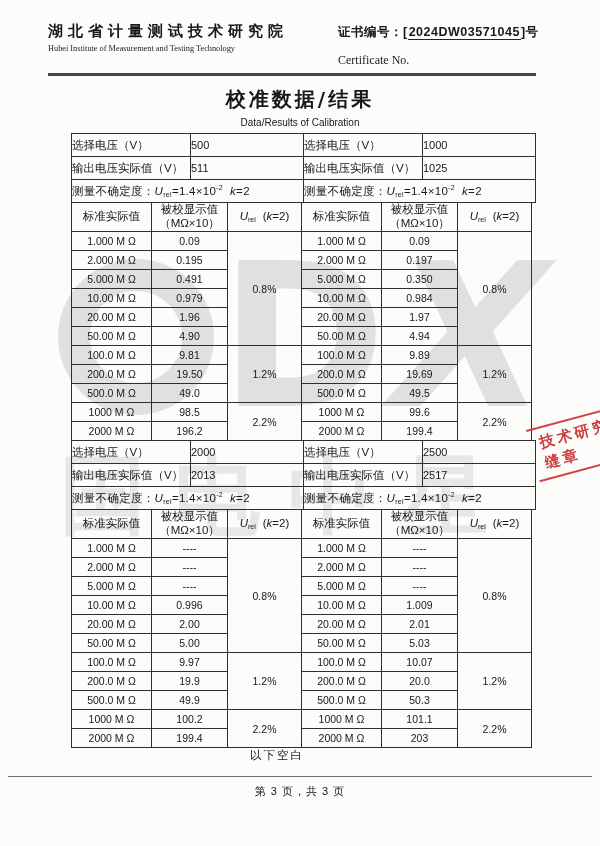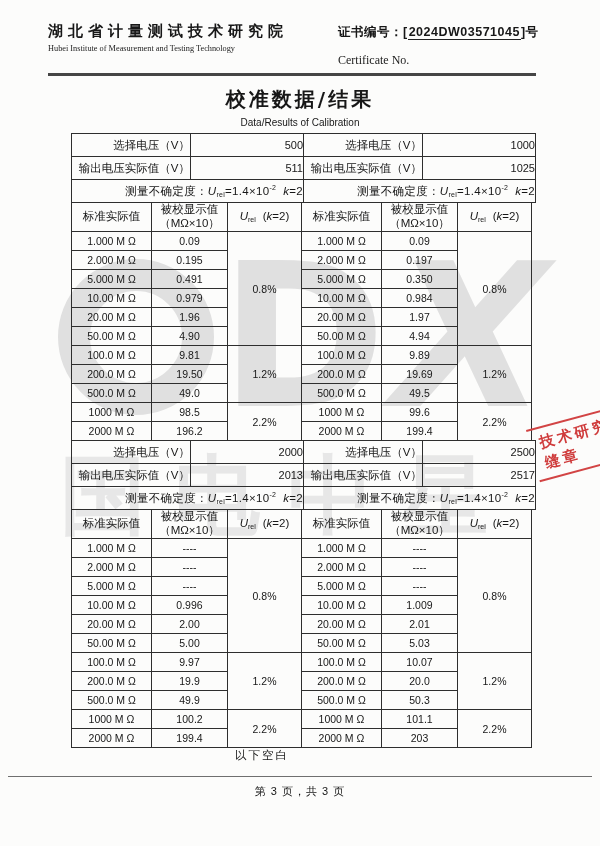--- a/index.html
+++ b/index.html
@@ -35,35 +35,35 @@
   .stamp-line1{font-size:15px;letter-spacing:3px;}
   .stamp-line2{font-size:15px;letter-spacing:3px;margin-top:2px;}
   
   .tables{position:absolute;left:71px;top:133px;width:460px;}
   .section{position:relative;}
   .section.second{margin-top:-1px;}
   .head-row{display:flex;}
   table{border-collapse:collapse;table-layout:fixed;}
   .head-table{width:230px;}
   .head-table.rt{margin-left:-1px;}
-  .head-table td{border:1px solid #2e2e2e;height:22px;text-align:right;
+  .head-table td{border:1px solid #2e2e2e;height:22px;text-align:left;
                  font-size:11.5px;padding:0;background:transparent;margin-top:36px;}
   .head-table td.lbl{width:118px;}
   .head-table td.val{width:112px;font-size:11px;}
   .unc{letter-spacing:0.3px;}
   .data-table{width:460px;margin-top:-1px;padding-left:20px;}
   .data-table td{border:1px solid #2e2e2e;text-align:center;font-size:10.5px;
                  height:18px;padding:0;background:transparent;}
   .data-table tr.cols td{height:28px;font-size:11.5px;line-height:1.2;}
   sub{font-size:7px;vertical-align:-2px;}
   sup{font-size:7px;vertical-align:5px;}
   .it{font-style:italic;}
   .gap{margin-left:7px;}
   
-  .blank-note{position:absolute;top:748px;left:0;width:524px;text-align:center;
+  .blank-note{position:absolute;top:748px;left:15px;width:524px;text-align:center;
               font-size:11.5px;letter-spacing:2px;}
   .footer-line{position:absolute;top:776px;left:8px;width:584px;height:1px;background:#6f6f6f;}
   .page-info{position:absolute;top:784px;left:0;width:600px;text-align:center;
              font-size:11px;letter-spacing:1px;}
 </style>
 </head>
 <body>
 
 <div class="page">
 

